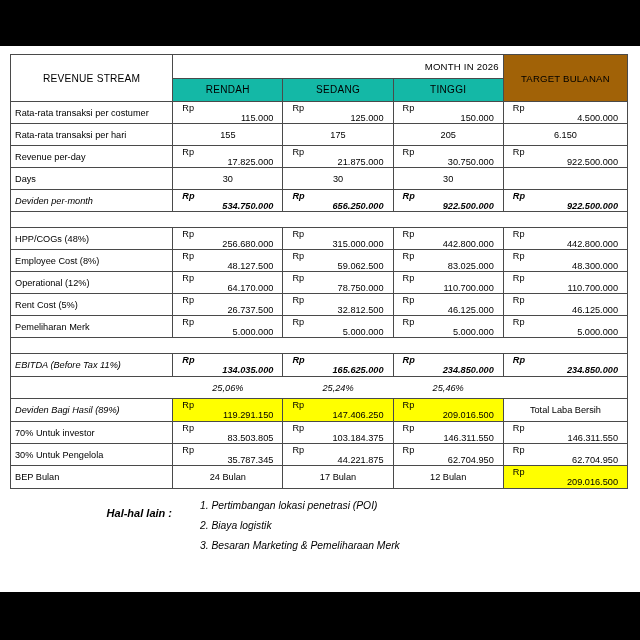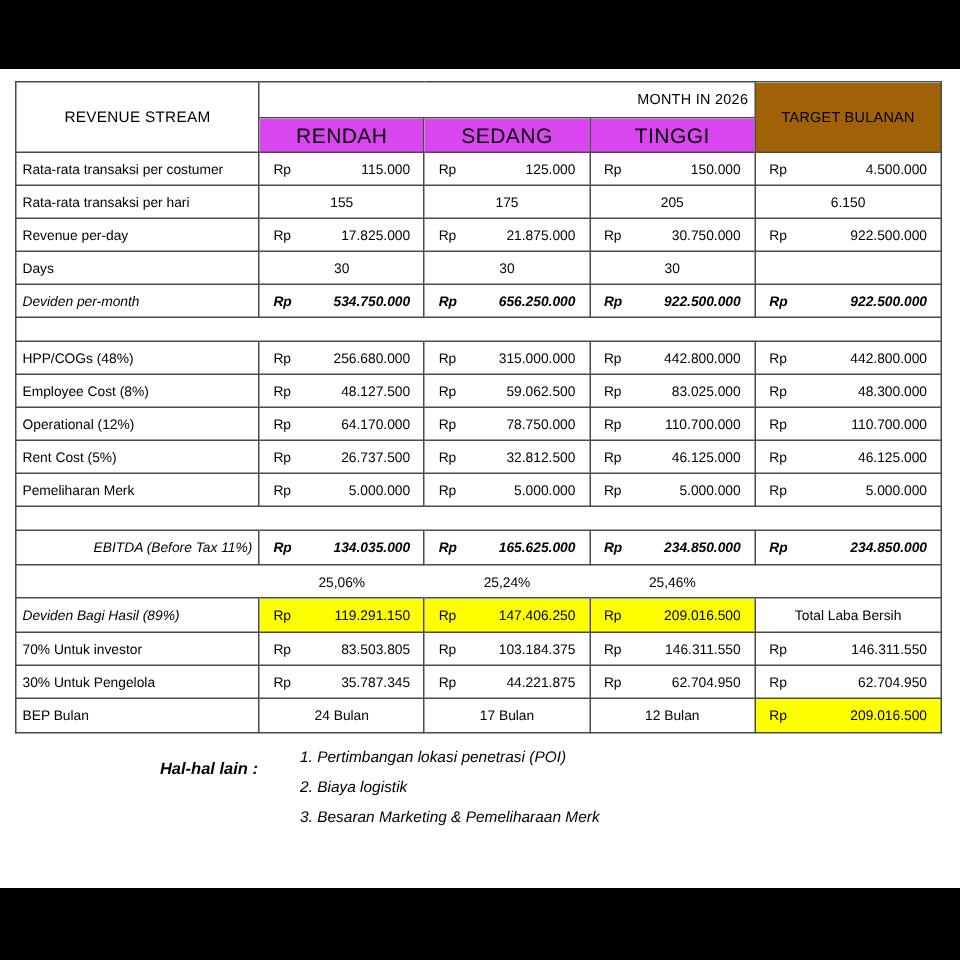--- a/index.html
+++ b/index.html
@@ -72,71 +72,72 @@
     font-weight: bold;
     font-size: 9.6px;
     letter-spacing: 0.2px;
     height: 22px;
     background: #ffffff;
     margin-top: 43px;
   }
   .hdr-scen {
     text-align: center;
     font-weight: bold;
-    font-size: 14px;
+    font-size: 10px;
     letter-spacing: 0.3px;
     height: 22px;
-    background: #d946ef;
+    background: #14b8a6;
   }
   .hdr-target {
     text-align: center;
     font-weight: bold;
     font-size: 9.6px;
     letter-spacing: 0.2px;
     height: 46px;
     background: #a16207;
   }
 
   
   tr.datarow td { height: 21px; }
   tr.tallrow td { height: 22px; }
 
   .lbl { text-align: left; padding-left: 6px; }
   .lbl-b { text-align: left; padding-left: 6px; font-weight: bold; font-style: italic; }
   .lbl-center-b {
-    text-align: right; font-weight: bold; font-style: italic;
+    text-align: left; font-weight: bold; font-style: italic;
   }
 
   
   .money {
     padding: 0;
   }
   .money .wrap {
     display: flex;
     justify-content: space-between;
     padding: 0 5px 0 5px;
+    flex-direction: column;
   }
   .money .cur { text-align: left; }
   .money .amt { text-align: right; }
 
   .money.b .wrap { font-weight: bold; font-style: italic; }
 
   .plain-center { text-align: center; }
   .bold-center  { text-align: center; font-weight: bold; }
 
   .yellow { background: #ffff00; }
 
   
   tr.spacer td { height: 15px; border-top: 1px solid #4a4a4a; border-bottom: 1px solid #4a4a4a; }
   tr.spacer td.inner { border-left: none; border-right: none; }
   tr.spacer td.first { border-left: 1px solid #4a4a4a; border-right: none; }
   tr.spacer td.last  { border-right: 1px solid #4a4a4a; border-left: none; }
 
   
-  tr.pctrow td { height: 21px; text-align: center; }
+  tr.pctrow td { height: 21px; font-style: italic; text-align: center; }
   tr.pctrow td.pcell { border-left: none; border-right: none; }
   tr.pctrow td.pfirst { border-left: 1px solid #4a4a4a; border-right: none; }
   tr.pctrow td.plast  { border-right: 1px solid #4a4a4a; border-left: none; }
 
   
   .notes {
     position: absolute;
     left: 0;
     top: 450px;
     width: 640px;

